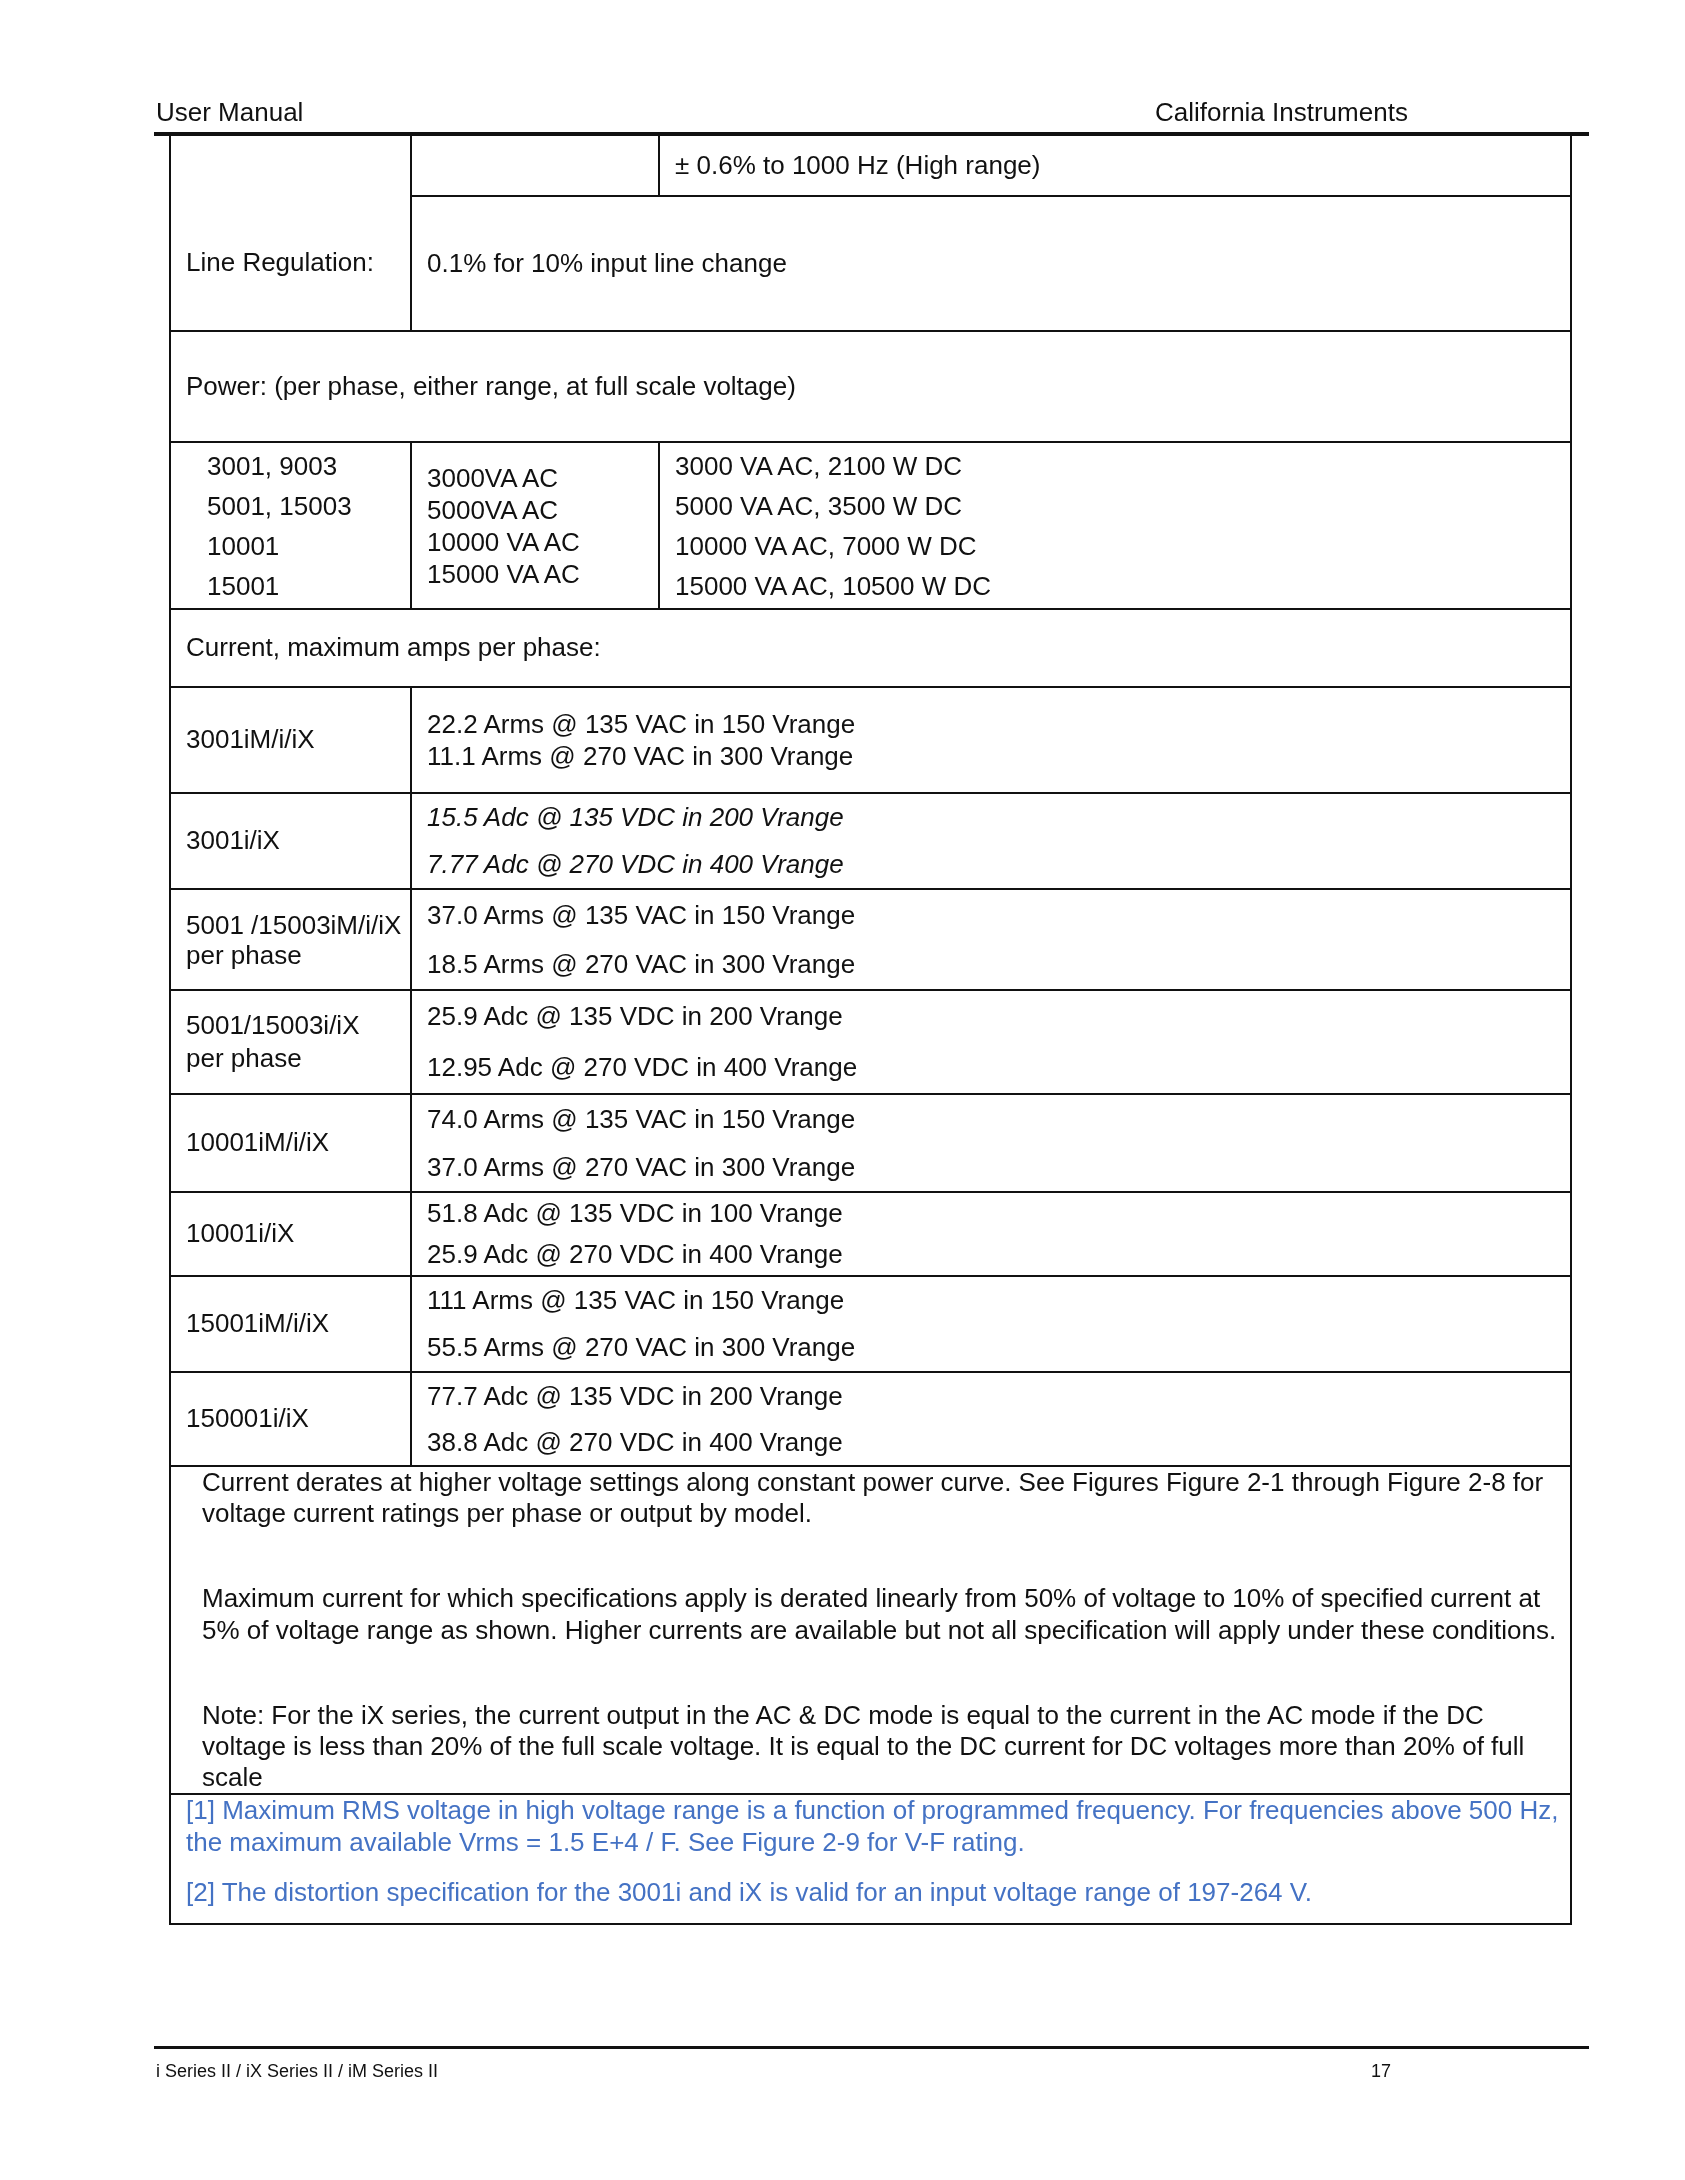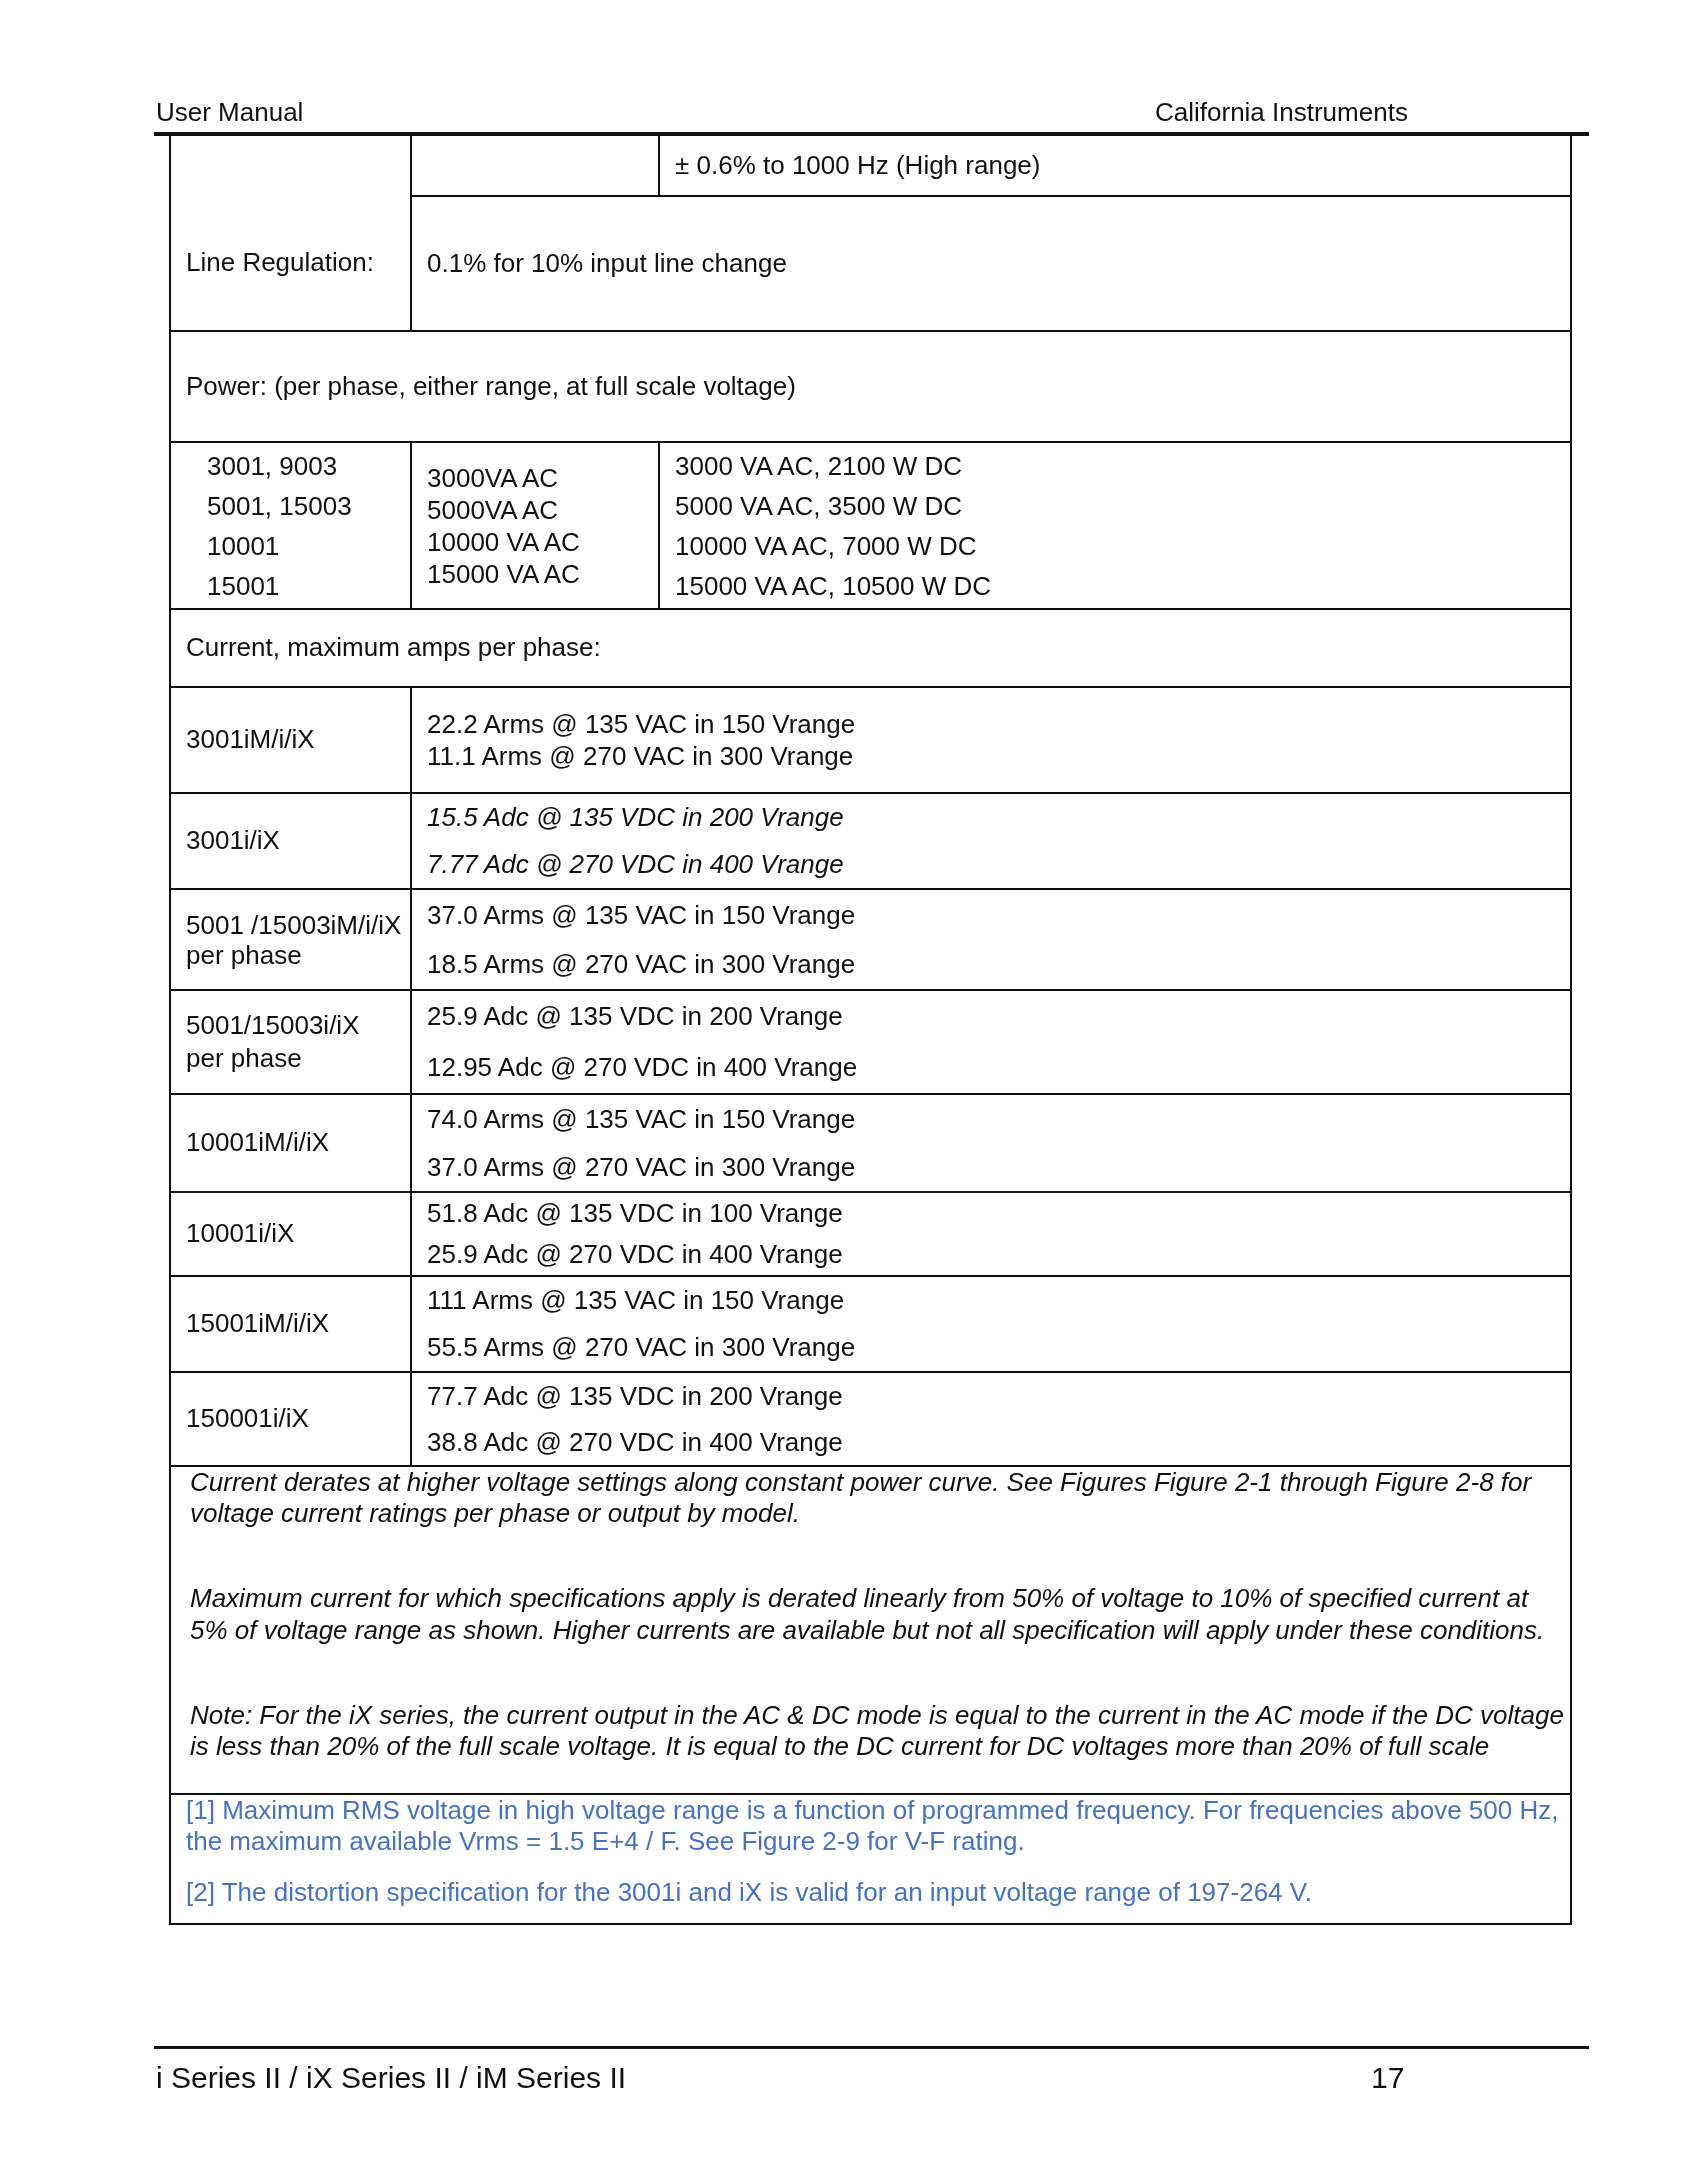--- a/index.html
+++ b/index.html
@@ -2,29 +2,29 @@
 <html style="font-size:14px"><head>
 <meta charset="utf-8">
 <style>
   html, body { margin:0; padding:0; background:#ffffff; }
   body { width:1685px; height:2180px; position:relative; overflow:hidden;
          font-family:"Liberation Sans", sans-serif; color:#111; }
   .abs { position:absolute; }
   .hdr-text { font-size:26px; top:97px; }
   .hdr-line { left:154px; width:1435px; top:132px; height:4.4px; background:#111; }
   .ftr-line { left:154px; width:1435px; top:2046px; height:2.6px; background:#111; }
-  .ftr-text { font-size:30px; top:2061px; }
+  .ftr-text { font-size:18px; top:2061px; }
 
   table.spec { position:absolute; left:169px; top:134px; width:1403px;
                border-collapse:collapse; table-layout:fixed; }
   table.spec td { border:2.6px solid #111; padding:0 0 0 15px; vertical-align:middle;
                   font-size:26px; line-height:1.2; }
   .line { display:block; }
   .notes td { font-size:22.4px; line-height:28px; padding:24.6px 17.6px 16px 15px; }
-  .notes p { margin:0 0 54px 4px;font-style:italic; }
+  .notes p { margin:0 0 54px 16px; }
   .notes p:last-child { margin-bottom:0; }
   .fn td { font-size:22.4px; line-height:28px; padding:8.8px 17.6px 12.3px 15px; border-top:1.8px solid #555; }
   .fn a { color:#4472c4; display:block; }
   .fn a + a { margin-top:19.3px; }
 </style>
 </head>
 <body>
 
 <div class="abs hdr-text" style="left:156px;">User Manual</div>
 <div class="abs hdr-text" style="left:1155px;">California Instruments</div>

